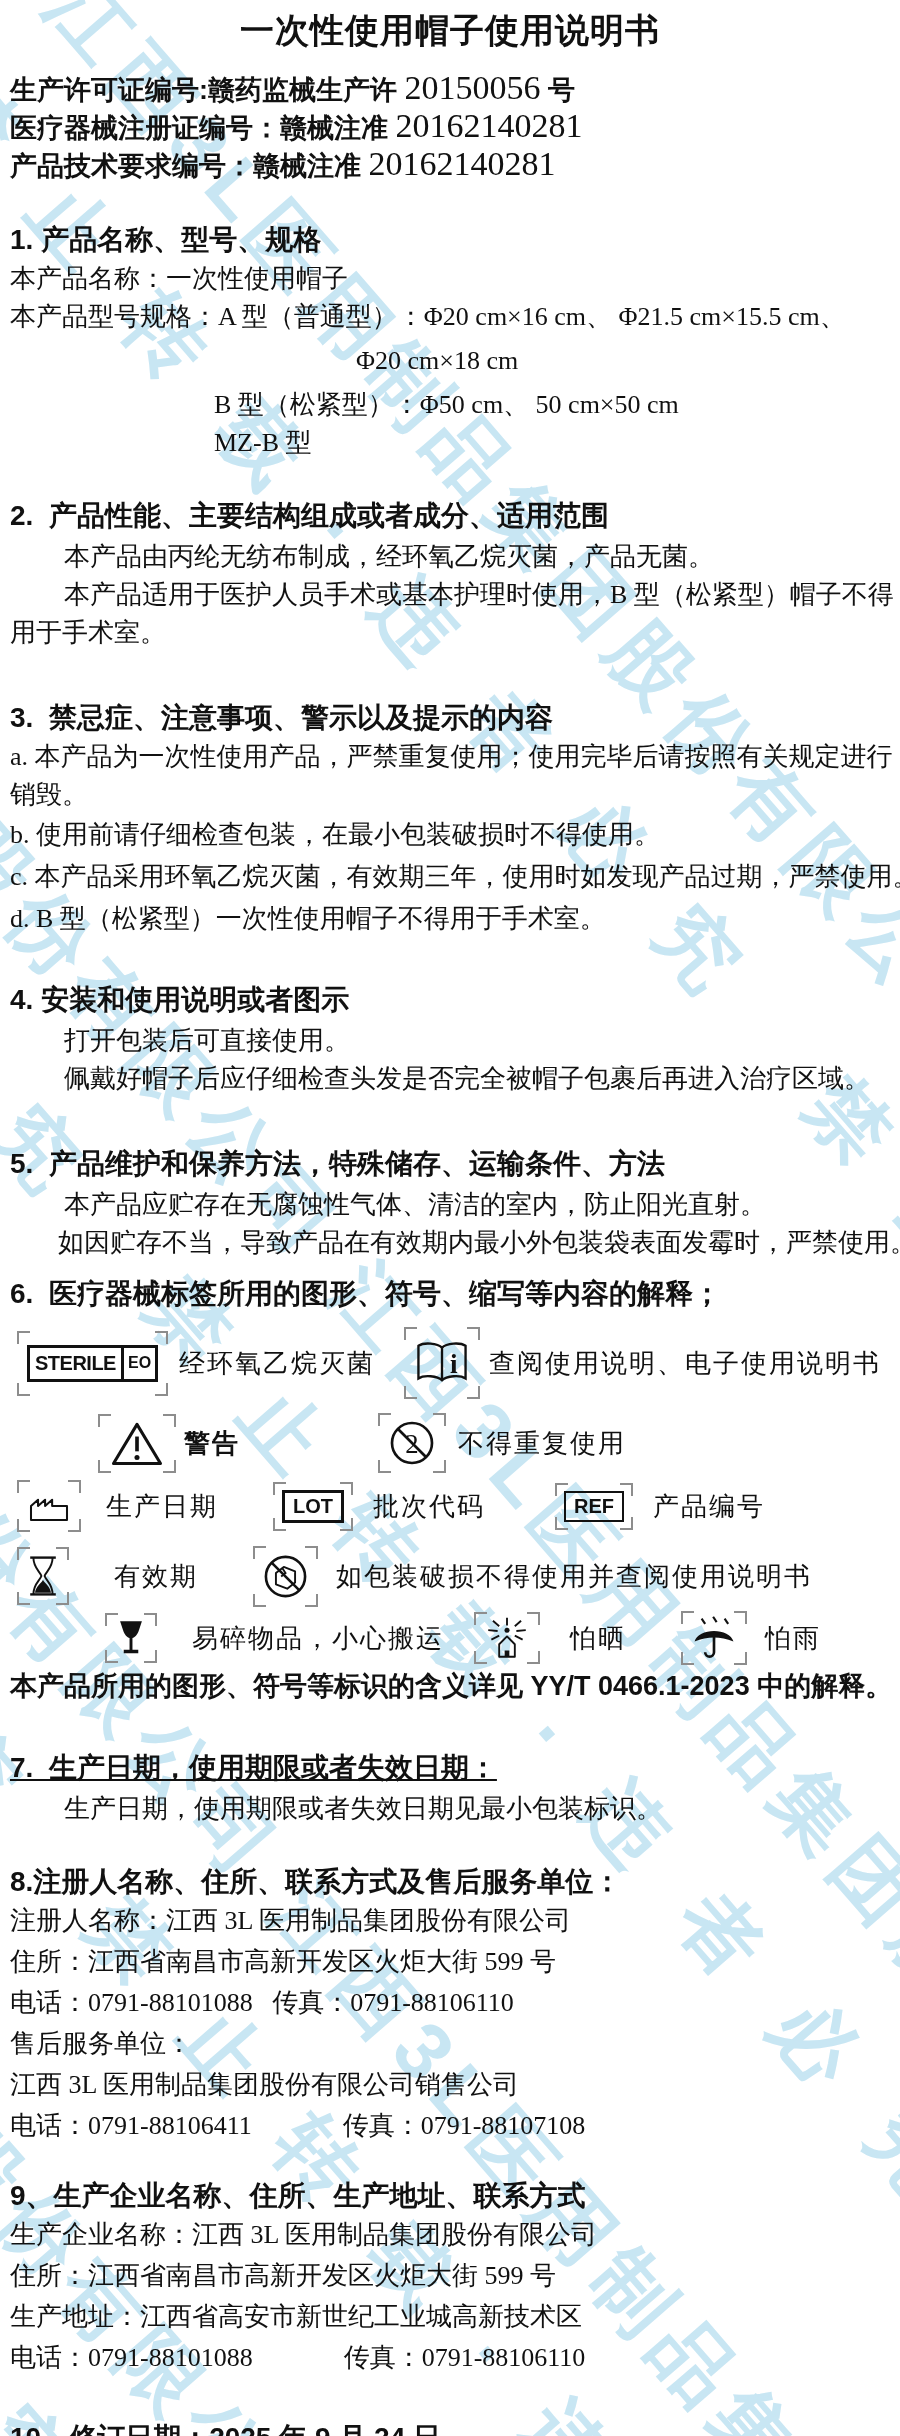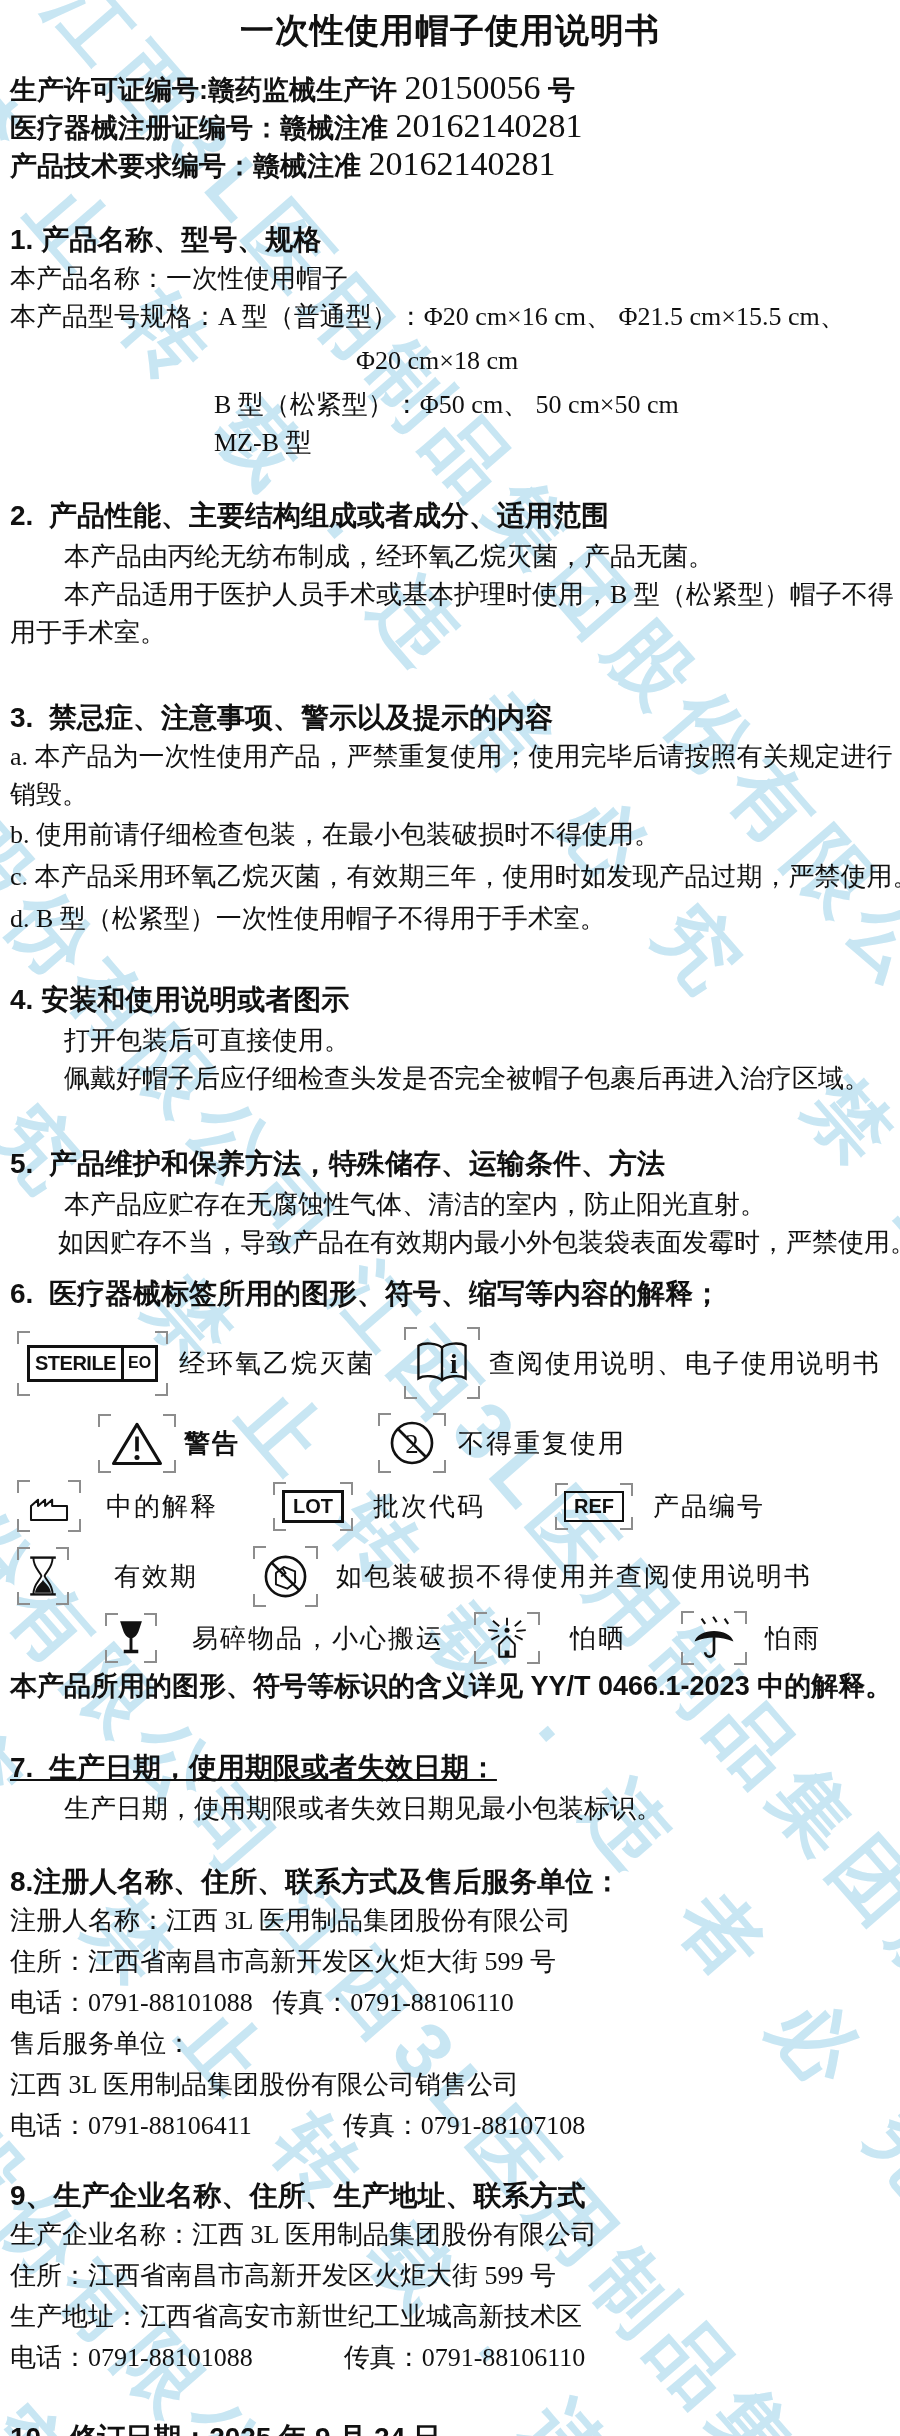--- a/index.html
+++ b/index.html
@@ -145,21 +145,21 @@
       </div>
       <span class="symlabel" style="margin-left:12px;">不得重复使用</span>
     </div>
 
     <div class="symrow" style="height:68px;">
       <div class="crop" style="margin-left:7px;padding:8px 10px;">
         <svg viewBox="0 0 56 46" width="44" height="36">
           <path d="M5 41 V23 l9 -8 v8 l9 -8 v8 l9 -8 v8 h19 v18 z" fill="none" stroke="#111" stroke-width="2.6" stroke-linejoin="round"></path>
         </svg>
       </div>
-      <span class="symlabel" style="margin-left:25px;">中的解释</span>
+      <span class="symlabel" style="margin-left:25px;">生产日期</span>
       <div class="crop" style="margin-left:55px;padding:8px 9px;">
         <span class="codebox">LOT</span>
       </div>
       <span class="symlabel" style="margin-left:20px;">批次代码</span>
       <div class="crop" style="margin-left:70px;padding:8px 9px;">
         <span class="codebox thin">REF</span>
       </div>
       <span class="symlabel" style="margin-left:20px;">产品编号</span>
     </div>
 

